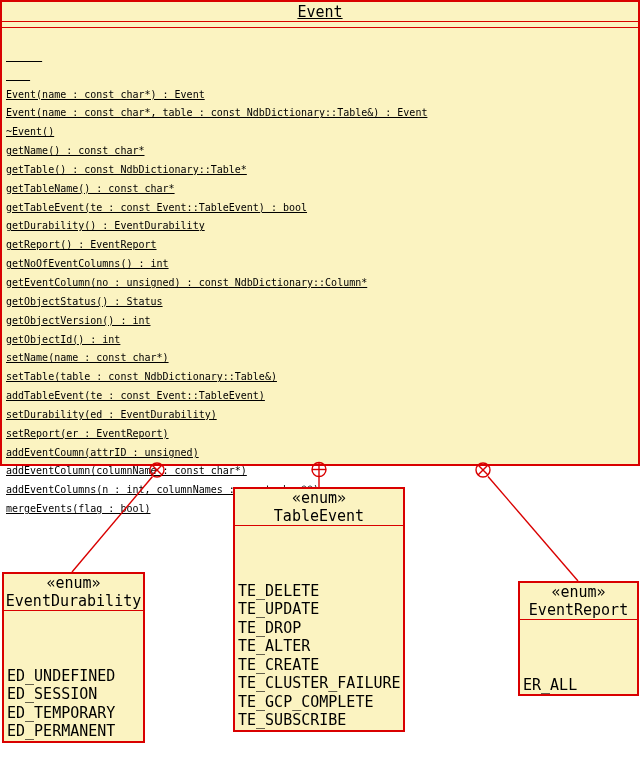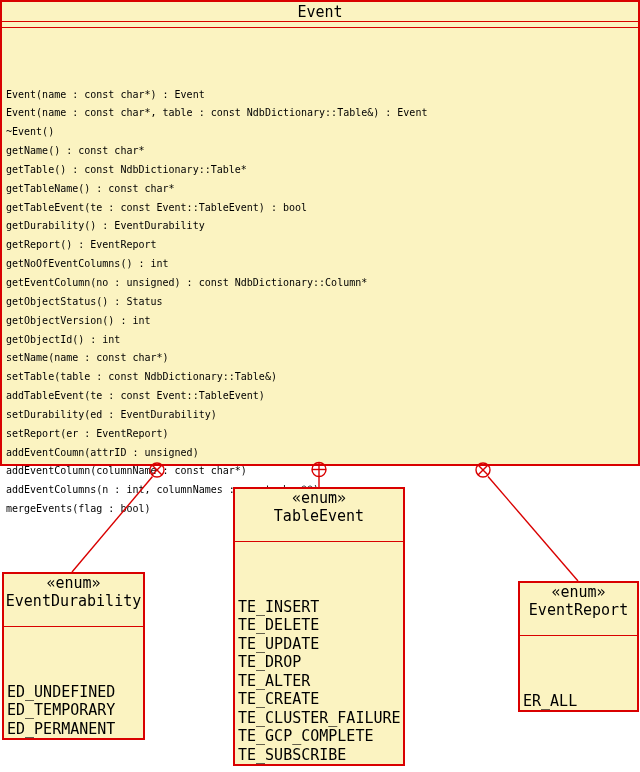--- a/index.html
+++ b/index.html
@@ -16,21 +16,21 @@
     font-family:"DejaVu Sans Mono","Liberation Mono",monospace;
     color:var(--text);
     overflow:hidden;
   }
   
   .class-box{
     position:absolute;
     background:var(--fill);
     border:2px solid var(--line);
   }
-  #event-box{left:0;top:0;width:640px;height:466px;}
+  #event-box{left:0;top:0;width:640px;height:466px;text-decoration:underline;}
   #event-box .title{
     height:20px;line-height:20px;
     text-align:center;
     font-size:15px;
     border-bottom:1px solid var(--line);
   }
   #event-box .attrs{
     height:6px;
     border-bottom:1px solid var(--line);
   }
@@ -43,21 +43,21 @@
   
   .enum-box{
     position:absolute;
     background:var(--fill);
     border:2px solid var(--line);
     font-size:15px;
   }
   .enum-box .etitle{
     text-align:center;
     line-height:18px;
-    padding-bottom:16px;
+    padding-bottom:0;
     border-bottom:1px solid var(--line);
   }
   .enum-box .evalues{
     padding-left:3px;
     line-height:18.5px;
     white-space:pre;
   }
   #enum-durability{left:2px;top:572px;width:143px;}
   #enum-tableevent{left:233px;top:487px;width:172px;}
   #enum-report{left:518px;top:581px;width:121px;}
@@ -109,31 +109,31 @@
     </g>
   </svg>
 
   <div class="enum-box" id="enum-durability">
     <div class="etitle">
       <div>«enum»</div>
       <div>EventDurability</div>
     </div>
     <div class="evalues">
       
-    <div>ED_UNDEFINED</div><div>ED_TEMPORARY</div><div>ED_PERMANENT</div></div>
+    <div>ED_UNDEFINED</div><div>ED_SESSION</div><div>ED_TEMPORARY</div><div>ED_PERMANENT</div></div>
   </div>
 
   <div class="enum-box" id="enum-tableevent">
     <div class="etitle">
       <div>«enum»</div>
       <div>TableEvent</div>
     </div>
     <div class="evalues">
       
-    <div>TE_INSERT</div><div>TE_DELETE</div><div>TE_UPDATE</div><div>TE_DROP</div><div>TE_ALTER</div><div>TE_CREATE</div><div>TE_CLUSTER_FAILURE</div><div>TE_GCP_COMPLETE</div><div>TE_SUBSCRIBE</div></div>
+    <div>TE_DELETE</div><div>TE_UPDATE</div><div>TE_DROP</div><div>TE_ALTER</div><div>TE_CREATE</div><div>TE_CLUSTER_FAILURE</div><div>TE_GCP_COMPLETE</div><div>TE_SUBSCRIBE</div></div>
   </div>
 
   <div class="enum-box" id="enum-report">
     <div class="etitle">
       <div>«enum»</div>
       <div>EventReport</div>
     </div>
     <div class="evalues">
       
     <div>ER_ALL</div></div>

